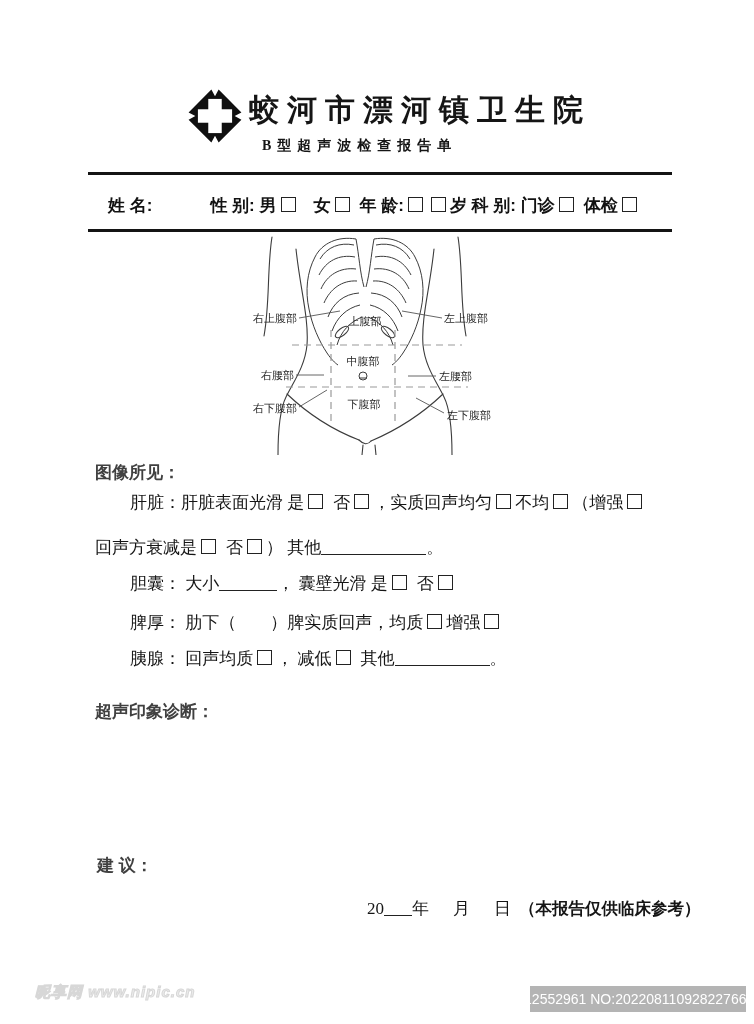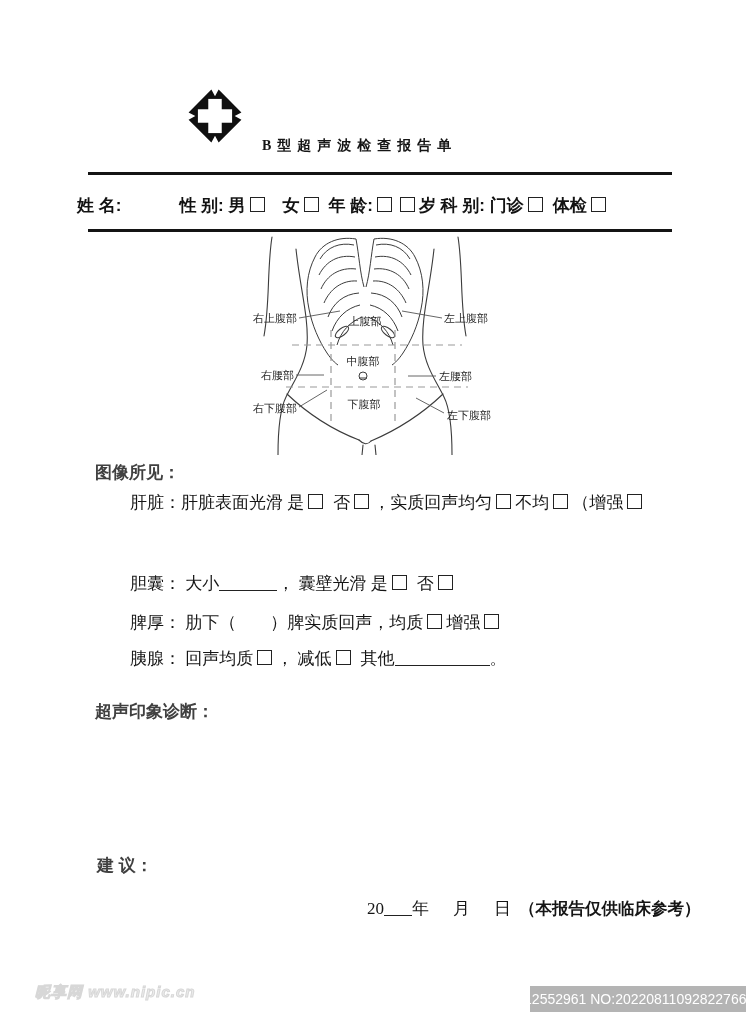--- a/index.html
+++ b/index.html
@@ -12,21 +12,21 @@
   .logo{position:absolute;left:186px;top:87px;width:58px;height:58px;}
   .hospital-name{position:absolute;left:249px;top:90px;font-size:30px;font-weight:bold;
                  letter-spacing:8px;white-space:nowrap;}
   .form-title{position:absolute;left:262px;top:137px;font-size:14px;font-weight:bold;
               letter-spacing:6px;white-space:nowrap;}
 
   .rule{position:absolute;left:88px;width:584px;height:2.5px;background:#141414;}
   .r1{top:172px;} .r2{top:229px;}
 
   
-  .patient-row{position:absolute;left:77px;top:194px;width:600px;font-size:17px;
+  .patient-row{position:absolute;left:108px;top:194px;width:600px;font-size:17px;
                white-space:nowrap;color:#121212;}
   .cb{display:inline-block;width:13px;height:13px;border:1.5px solid #222;
       margin:0 4px 0 4px;vertical-align:-1px;background:#fff;}
   .bl{display:inline-block;border-bottom:1.2px solid #222;height:15px;vertical-align:-2px;}
   .ml58{margin-left:58px;} .ml14{margin-left:14px;} .ml8{margin-left:6px;}
 
   
   .diagram{position:absolute;left:230px;top:233px;}
   .diagram text{font-size:11px;fill:#1e1e1e;font-family:"Liberation Serif","DejaVu Serif",serif;}
 
@@ -58,20 +58,21 @@
 </head>
 <body>
 
 <div class="page">
 
   <svg class="logo" viewBox="0 0 56 56">
     <path d="M24.5 2.5 L28 9 L31.5 2.5 L53.5 24.5 L47 28 L53.5 31.5 L31.5 53.5 L28 47 L24.5 53.5 L2.5 31.5 L9 28 L2.5 24.5 Z" fill="#101010"></path>
     <rect x="21.5" y="11.5" width="13" height="33" fill="#ffffff"></rect>
     <rect x="11.5" y="21.5" width="33" height="13" fill="#ffffff"></rect>
   </svg>
+  <div class="hospital-name">蛟河市漂河镇卫生院</div>
   <div class="form-title">B型超声波检查报告单</div>
 
   <div class="rule r1"></div>
 
   <div class="patient-row hei">
     <span>姓 名:</span><span class="ml58">性 别: 男</span><span class="cb"></span><span class="ml14">女</span><span class="cb"></span><span class="ml8">年 龄:</span><span class="cb"></span><span class="cb"></span><span>岁 科 别: 门诊</span><span class="cb"></span><span class="ml8">体检</span><span class="cb"></span>
   </div>
 
   <div class="rule r2"></div>
 
@@ -148,20 +149,23 @@
       <text x="217" y="186" text-anchor="start">左下腹部</text>
     </g>
   </svg>
 
   <div class="sec-title hei t-findings">图像所见：</div>
 
   <div class="line serif l-liver1">
     <span>肝脏：肝脏表面光滑 是</span><span class="cb"></span><span class="ml8">否</span><span class="cb"></span><span>，实质回声均匀</span><span class="cb"></span><span>不均</span><span class="cb"></span><span>（增强</span><span class="cb"></span>
   </div>
 
+  <div class="line serif l-liver2">
+    <span>回声方衰减是</span><span class="cb"></span><span class="ml8">否</span><span class="cb"></span><span>） 其他</span><span class="bl bl-liver"></span><span>。</span>
+  </div>
 
   <div class="line serif l-gb">
     <span>胆囊： 大小</span><span class="bl bl-gb"></span><span>， 囊壁光滑 是</span><span class="cb"></span><span class="ml8">否</span><span class="cb"></span>
   </div>
 
   <div class="line serif l-spleen">
     <span>脾厚： 肋下（　　）脾实质回声，均质</span><span class="cb"></span><span>增强</span><span class="cb"></span>
   </div>
 
   <div class="line serif l-pancreas">

